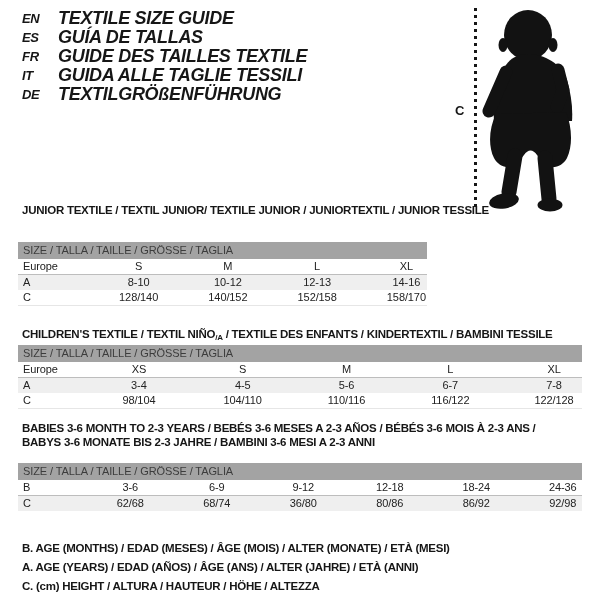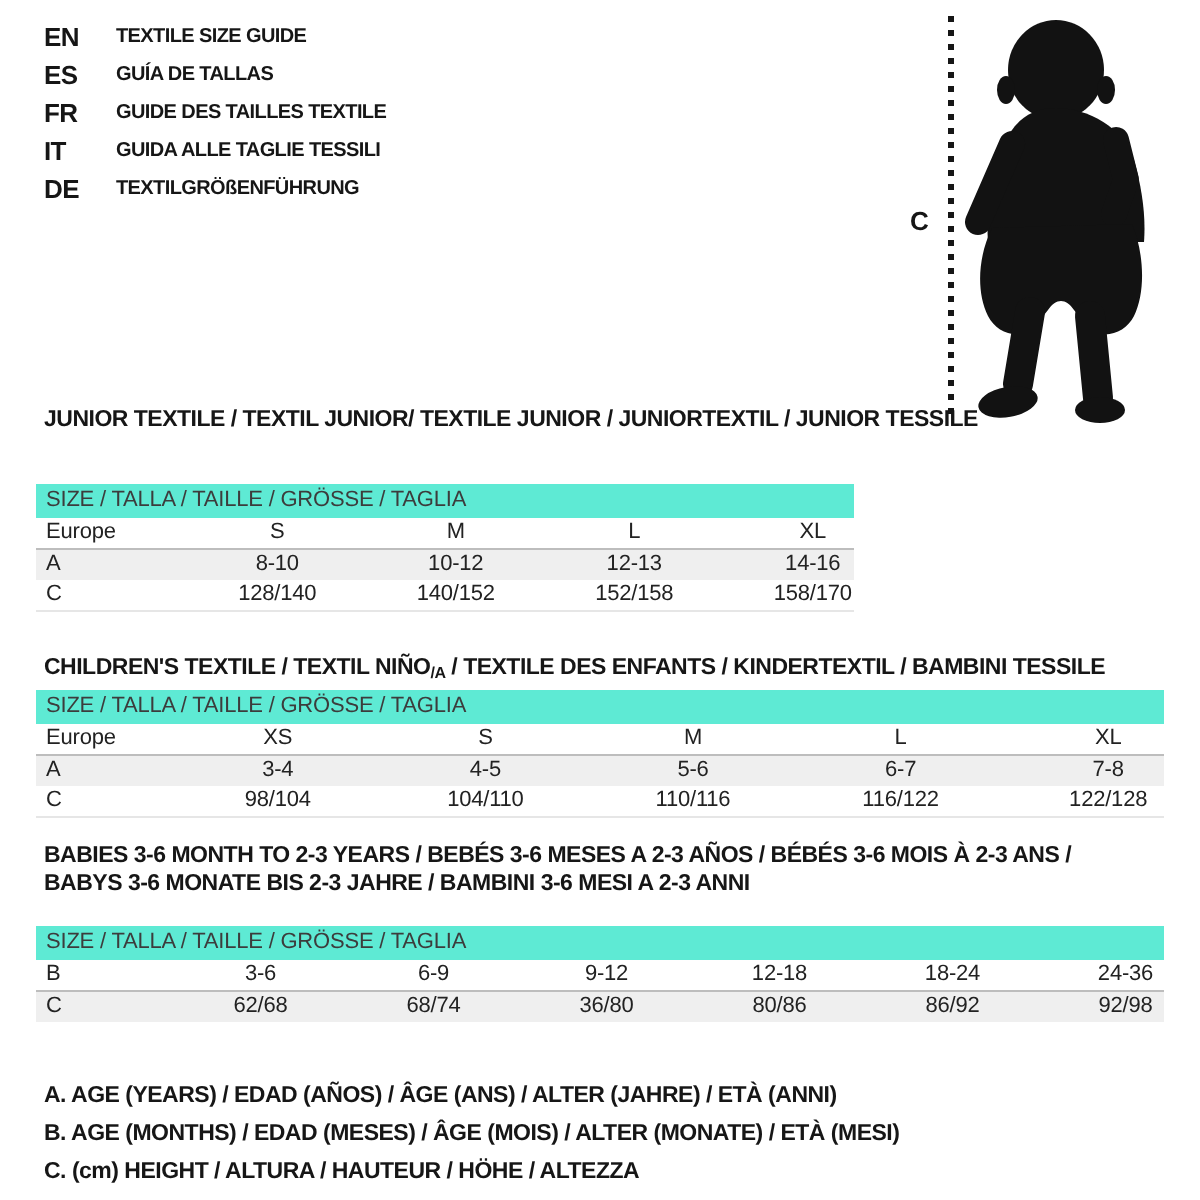--- a/index.html
+++ b/index.html
@@ -3,23 +3,23 @@
 <meta charset="utf-8">
 <style>
   * { margin:0; padding:0; box-sizing:border-box; }
   html,body { width:600px; height:600px; background:#ffffff; overflow:hidden; }
   body { font-family:"Liberation Sans", sans-serif; color:#161616; position:relative; }
 
   .canvas { position:absolute; left:0; top:0; width:600px; height:600px; background:#fff; }
 
   
   .lang-list { position:absolute; left:22px; top:9px; }
-  .lang-row  { display:flex; height:19px; align-items:center; }
+  .lang-row  { display:flex; height:19px; align-items:center;font-style:italic; }
   .lang-code { width:36px; font-weight:700; font-size:13px; letter-spacing:-0.3px; }
-  .lang-title{ font-weight:700; font-size:10px; letter-spacing:-0.3px; white-space:nowrap; }
+  .lang-title{ font-weight:700; font-size:18px; letter-spacing:-0.3px; white-space:nowrap; }
 
   
   .measure-line {
     position:absolute; left:474px; top:8px; width:3px; height:201px;
     background:repeating-linear-gradient(to bottom, #161616 0 3px, transparent 3px 7px);
   }
   .measure-label { position:absolute; left:455px; top:103px; font-weight:700; font-size:13px; }
   .baby-svg { position:absolute; left:478px; top:8px; }
 
   
@@ -29,21 +29,21 @@
   .title-2 { top:328px; }
   .title-3 { top:422px; line-height:13.5px; }
   .sub { font-size:8px; vertical-align:-2px; }
 
   
   .size-table { position:absolute; left:18px; }
   .table-1 { top:242px; width:409px; border-bottom:1px solid #e6e6e6; }
   .table-2 { top:345px; width:564px; border-bottom:1px solid #e6e6e6; }
   .table-3 { top:463px; width:564px; }
 
-  .size-bar { height:17px; line-height:17px; background:#5eead4; color:#3c3c3c;
+  .size-bar { height:17px; line-height:17px; background:#a3a3a3; color:#3c3c3c;
               padding-left:5px; font-size:11px; font-weight:400; letter-spacing:-0.1px; }
   .t-row { display:grid; height:15px; line-height:15px; font-size:11px; font-weight:400;
            letter-spacing:-0.1px; color:#222;gap:48px; }
   .table-1 .t-row { grid-template-columns:52px repeat(4, 1fr); }
   .table-2 .t-row { grid-template-columns:45px repeat(5, 1fr); }
   .table-3 .t-row { grid-template-columns:45px repeat(6, 1fr); }
   .t-row.alt { background:#efefef; border-top:1px solid #bdbdbd; height:16px; }
   .cell { text-align:center; overflow:hidden; }
   .cell.lbl { text-align:left; padding-left:5px; }
 
@@ -171,18 +171,18 @@
       <span class="cell">62/68</span>
       <span class="cell">68/74</span>
       <span class="cell">36/80</span>
       <span class="cell">80/86</span>
       <span class="cell">86/92</span>
       <span class="cell">92/98</span>
     </div>
   </div>
 
   <div class="footnotes">
+    <div class="footnote">B. AGE (MONTHS) / EDAD (MESES) / ÂGE (MOIS) / ALTER (MONATE) / ETÀ (MESI)</div>
     <div class="footnote">A. AGE (YEARS) / EDAD (AÑOS) / ÂGE (ANS) / ALTER (JAHRE) / ETÀ (ANNI)</div>
-    <div class="footnote">B. AGE (MONTHS) / EDAD (MESES) / ÂGE (MOIS) / ALTER (MONATE) / ETÀ (MESI)</div>
     <div class="footnote">C. (cm) HEIGHT / ALTURA / HAUTEUR / HÖHE / ALTEZZA</div>
   </div>
 
 </div>
 
 </body></html>

